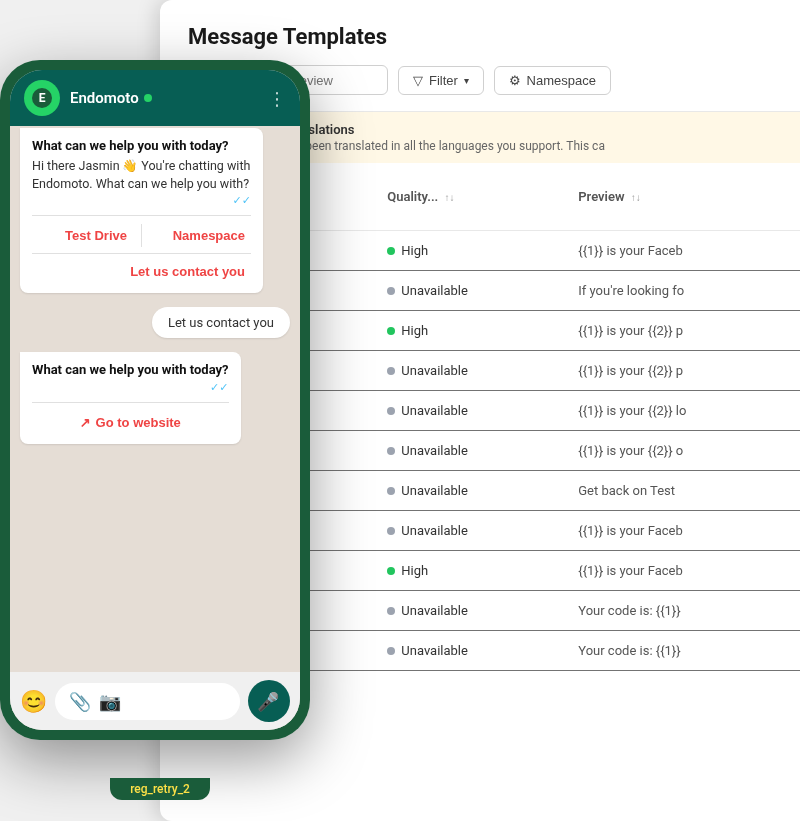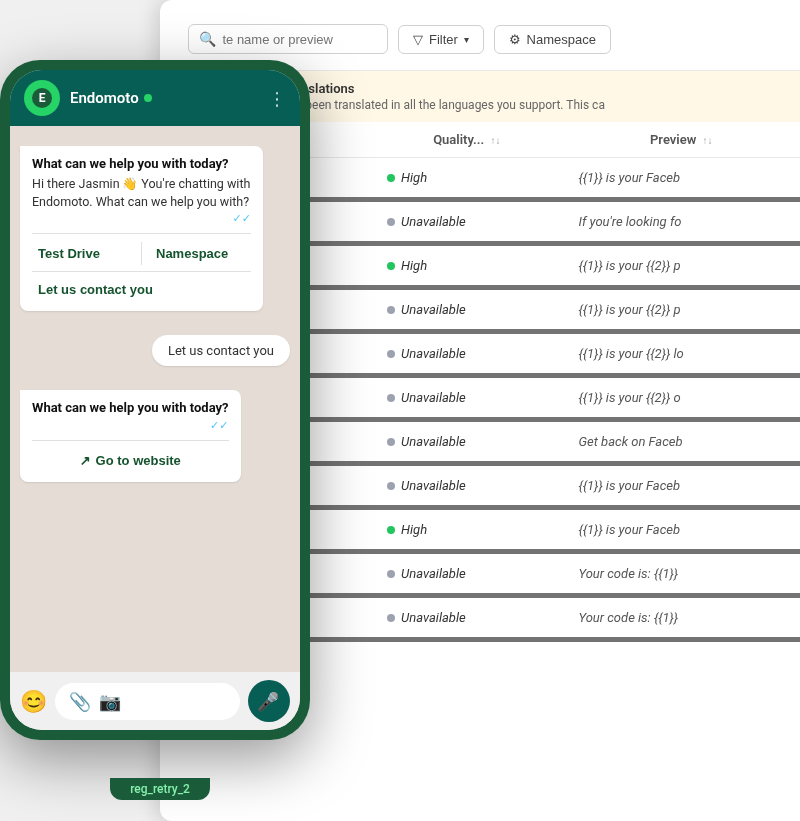--- a/index.html
+++ b/index.html
@@ -117,39 +117,38 @@
       overflow-y: auto;
       height: calc(821px - 140px);
     }
 
     table {
       width: 100%;
       border-collapse: collapse;
     }
 
     thead th {
-      padding: 10px 16px;
-      text-align: center;
+      padding: 26px 16px;
+      text-align: left;
       font-size: 13px;
       font-weight: 600;
       color: #555;
       border-bottom: 1px solid #e8e8e8;
       background: #fff;
       white-space: nowrap;
     }
 
     .sort-icon {
       font-size: 10px;
       color: #999;
       margin-left: 3px;
     }
 
     tbody tr {
-      border-bottom: 5px solid #737373;
-      font-style: italic;
+      border-bottom: 1px solid #737373;
     }
 
     tbody td {
       padding: 12px 16px;
       font-size: 13px;
       color: #333;
     }
 
     .quality-dot {
       display: inline-block;
@@ -249,24 +248,24 @@
     .three-dots {
       color: rgba(255,255,255,0.8);
       font-size: 18px;
       cursor: pointer;
     }
 
     
     .chat-messages {
       flex: 1;
       overflow-y: auto;
-      padding: 20px 10px;
+      padding: 2px 10px;
       display: flex;
       flex-direction: column;
-      gap: 24px;
+      gap: 14px;
       background: #e5ddd5;
     }
 
     .message-bubble {
       background: white;
       border-radius: 8px;
       padding: 10px 12px;
       max-width: 90%;
       align-self: flex-start;
       box-shadow: 0 1px 2px rgba(0,0,0,0.1);
@@ -300,22 +299,22 @@
     .button-row {
       display: flex;
       gap: 8px;
       margin-top: 8px;
       border-top: 1px solid #e0e0e0;
       padding-top: 8px;
     }
 
     .wa-btn {
       flex: 1;
-      text-align: left;
-      color: #14532d;
+      text-align: right;
+      color: #ef4444;
       font-size: 13px;
       font-weight: 600;
       padding: 4px 6px;
       cursor: pointer;
       border: none;
       background: transparent;
     }
 
     .wa-btn-divider {
       width: 1px;
@@ -391,34 +390,35 @@
       color: white;
     }
 
     
     .phone-bottom-tag {
       position: absolute;
       bottom: 0px;
       left: 50%;
       transform: translateX(-50%);
       background: #1a5c3a;
-      color: #86efac;
+      color: #fde047;
       padding: 4px 16px;
       border-radius: 0 0 12px 12px;
       font-size: 12px;
       font-weight: 500;
       text-align: center;
       min-width: 100px;
     }
   </style>
 </head>
 <body>
 
 <div class="bg-panel">
   <div class="panel-header">
+    <div class="panel-title">Message Templates</div>
     <div class="panel-toolbar">
       <div class="search-box">
         <span class="search-icon-svg">🔍</span>
         <input type="text" style="font-size: 13px; color: rgb(153, 153, 153);" placeholder="te name or preview">
       </div>
       <button class="filter-btn">
         <span>▽</span>
         <span>Filter</span>
         <span style="font-size:10px;">▾</span>
       </button>
@@ -470,21 +470,21 @@
             <td><span class="preview-text">{{1}} is your {{2}} lo</span></td>
           </tr>
           <tr>
             <td>Account Update</td>
             <td><span class="quality-dot unavailable"></span>Unavailable</td>
             <td><span class="preview-text">{{1}} is your {{2}} o</span></td>
           </tr>
           <tr>
             <td>Account Update</td>
             <td><span class="quality-dot unavailable"></span>Unavailable</td>
-            <td><span class="preview-text">Get back on Faceb</span></td>
+            <td><span class="preview-text">Get back on Test</span></td>
           </tr>
           <tr>
             <td>Account Update</td>
             <td><span class="quality-dot unavailable"></span>Unavailable</td>
             <td><span class="preview-text">{{1}} is your Faceb</span></td>
           </tr>
           <tr>
             <td>Account Update</td>
             <td><span class="quality-dot high"></span>High</td>
             <td><span class="preview-text">{{1}} is your Faceb</span></td>

